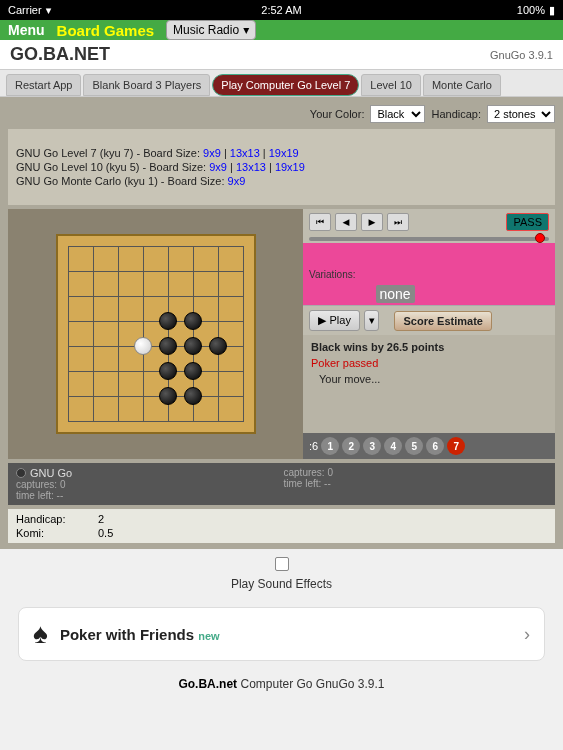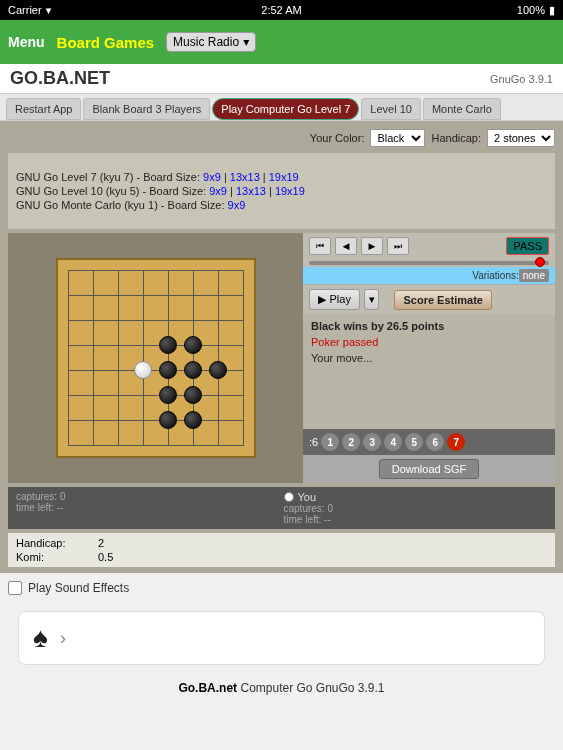--- a/index.html
+++ b/index.html
@@ -23,21 +23,21 @@
       padding: 3px 8px;
       font-size: 11px;
     }
     #status-bar .left { display: flex; align-items: center; gap: 4px; }
     #status-bar .center { position: absolute; left: 50%; transform: translateX(-50%); font-size: 11px; }
     #status-bar .right { display: flex; align-items: center; gap: 4px; font-size: 11px; }
 
     
     #nav-bar {
       background: #4a4;
-      height: 44px;
+      height: 20px;
       display: flex;
       align-items: center;
       padding: 0 8px;
       gap: 12px;
     }
     #nav-bar .menu-btn {
       color: #fff;
       font-weight: bold;
       font-size: 14px;
       cursor: pointer;
@@ -250,36 +250,36 @@
       top: -4px;
       width: 10px;
       height: 10px;
       background: red;
       border-radius: 50%;
       border: 1px solid #800;
     }
 
     
     #variations-row {
-      background: #7dd3fc;
+      background: #ec4899;
       padding: 2px 6px;
       font-size: 10px;
       color: #333;
       display: flex;
       align-items: center;
-      gap: 0;
+      gap: 20px;
       border-bottom: 1px solid #aaa;
-      justify-content: flex-end;
     }
     .variations-none {
       background: #888;
       color: #fff;
       padding: 1px 4px;
-      font-size: 10px;
+      font-size: 14px;
       border-radius: 2px;
+      margin-top: 40px;
     }
 
     
     #play-row {
       background: #c0bdb0;
       padding: 4px 6px;
       display: flex;
       align-items: center;
       gap: 4px;
     }
@@ -325,20 +325,21 @@
     #game-info .black-wins {
       font-weight: bold;
       margin-bottom: 4px;
     }
     #game-info .white-passed {
       color: #cc0000;
       margin-bottom: 4px;
     }
     #game-info .your-move {
       color: #222;
+      margin-left: 8px;
     }
 
     
     #move-number-bar {
       background: #666;
       padding: 4px 6px;
       display: flex;
       align-items: center;
       gap: 3px;
     }
@@ -422,20 +423,21 @@
       padding: 8px;
       background: #f0f0f0;
     }
     #sound-effects-row {
       display: flex;
       align-items: center;
       gap: 6px;
       font-size: 12px;
       color: #333;
       margin-bottom: 16px;
+      flex-direction: column;
     }
 
     
     #poker-ad {
       background: #fff;
       border: 1px solid #ddd;
       border-radius: 8px;
       padding: 10px 14px;
       display: flex;
       align-items: center;
@@ -643,37 +645,34 @@
         <span class="move-colon">:6</span>
         <div class="move-num">1</div>
         <div class="move-num">2</div>
         <div class="move-num">3</div>
         <div class="move-num">4</div>
         <div class="move-num">5</div>
         <div class="move-num">6</div>
         <div class="move-num active">7</div>
       </div>
 
-      <div id="download-sgf-row">
-        <button id="download-sgf-btn">Download SGF</button>
-      </div>
 
     </div>
   </div>
 
   <div id="player-info-bar">
     <div id="player-gnu">
+      <div class="player-row">
+        <div class="player-dot"></div>
+        <span>GNU Go</span>
+      </div>
       <div class="player-stat">captures: 0</div>
       <div class="player-stat">time left: --</div>
     </div>
     <div id="player-you">
-      <div class="player-row">
-        <div class="player-dot white"></div>
-        <span>You</span>
-      </div>
       <div class="player-stat">captures: 0</div>
       <div class="player-stat">time left: --</div>
     </div>
   </div>
 
   <div id="handicap-komi">
     <span>Handicap:</span>
     <span>2</span>
     <span>Komi:</span>
     <span>0.5</span>
@@ -682,20 +681,24 @@
 </div>
 
 <div id="below-game">
   <div id="sound-effects-row">
     <div class="checkbox-custom"></div>
     <span>Play Sound Effects</span>
   </div>
 
   <div id="poker-ad">
     <span class="spade-icon">♠</span>
+    <span class="ad-text">
+      <span>Poker with Friends</span>
+      <span class="new-badge">new</span>
+    </span>
     <span class="arrow">›</span>
   </div>
 </div>
 
 <div id="footer">
   <strong>Go.BA.net</strong>
   <span> Computer Go GnuGo 3.9.1</span>
 </div>
 
 </body></html>

